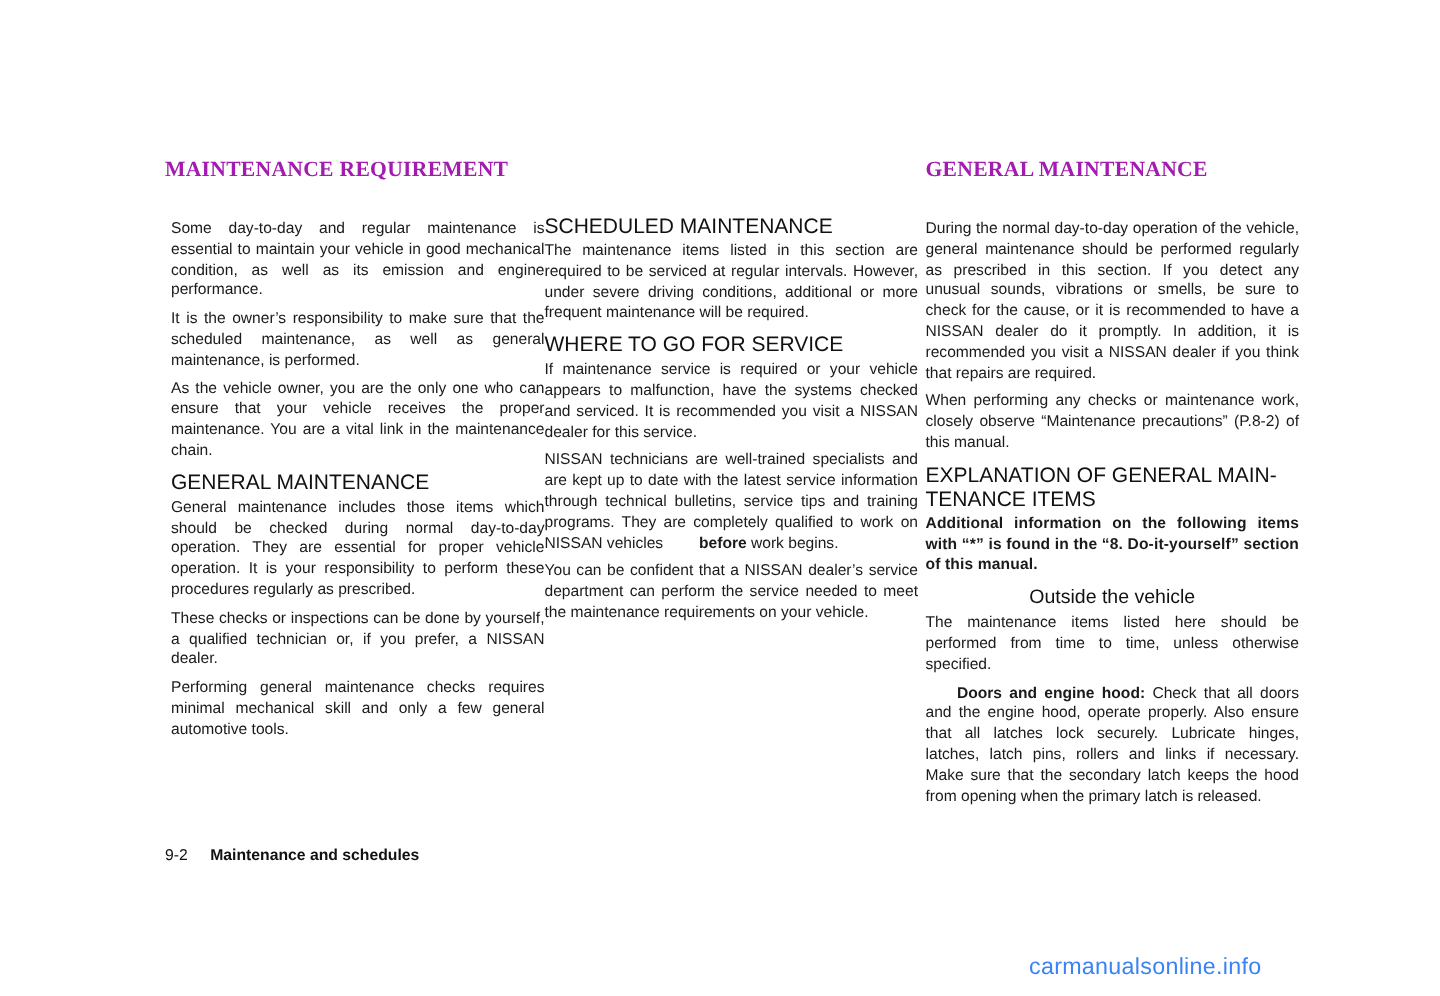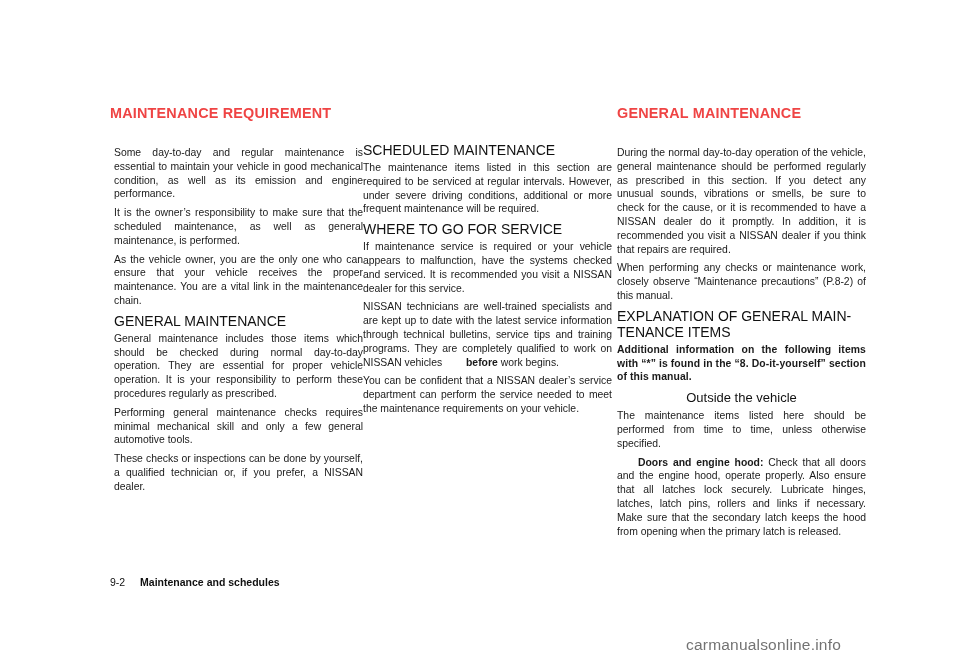--- a/index.html
+++ b/index.html
@@ -11,21 +11,22 @@
       line-height: 13.8px;
       text-align: justify;
       margin-bottom: 5px;
       hyphens: manual;
     }
     .main-title {
       position: absolute;
       font-size: 14.4px;
       font-weight: bold;
       letter-spacing: 0.2px;
-      color: #ef4444;
+      color: #a21caf;
+      font-family: Liberation Serif, serif;
     }
     .h2 {
       font-size: 14px;
       font-weight: normal;
       line-height: 16px;
       margin: 2px 0 3px 0;
       color: #111;
     }
     .h3 {
       font-size: 13px;
@@ -43,46 +44,45 @@
       margin-bottom: 6px;
       letter-spacing: 0.1px;
     }
     b { font-weight: bold; margin-left: 21px; }
     .footer {
       position: absolute;
       left: 110px;
       top: 564px;
       font-size: 10.5px;
       color: #111;
-      margin-top: 12px;
     }
     .footer .page-num { margin-right: 12px; }
     .footer .section-name { font-weight: bold; }
     .watermark {
       position: absolute;
       left: 686px;
       top: 636px;
       font-size: 15.5px;
-      color: #737373;
+      color: #3b82f6;
       letter-spacing: 0.2px;
     }
   </style>
 </head>
 <body>
 
 <h1 class="main-title" style="left:110px; top:105px;">MAINTENANCE REQUIREMENT</h1>
 
 <div class="col" style="left:114px; top:146px;">
   <p>Some day-to-day and regular maintenance is essential to maintain your vehicle in good mechanical condition, as well as its emission and engine performance.</p>
   <p>It is the owner’s responsibility to make sure that the scheduled maintenance, as well as general maintenance, is performed.</p>
   <p>As the vehicle owner, you are the only one who can ensure that your vehicle receives the proper maintenance. You are a vital link in the main­tenance chain.</p>
   <h2 class="h2">GENERAL MAINTENANCE</h2>
   <p>General maintenance includes those items which should be checked during normal day-to-day operation. They are essential for proper vehicle operation. It is your responsibility to perform these procedures regularly as pre­scribed.</p>
+  <p>These checks or inspections can be done by yourself, a qualified technician or, if you prefer, a NISSAN dealer.</p>
   <p>Performing general maintenance checks re­quires minimal mechanical skill and only a few general automotive tools.</p>
-  <p>These checks or inspections can be done by yourself, a qualified technician or, if you prefer, a NISSAN dealer.</p>
 </div>
 
 <div class="col" style="left:363px; top:140px;">
   <h2 class="h2">SCHEDULED MAINTENANCE</h2>
   <p>The maintenance items listed in this section are required to be serviced at regular intervals. However, under severe driving conditions, addi­tional or more frequent maintenance will be required.</p>
   <h2 class="h2">WHERE TO GO FOR SERVICE</h2>
   <p>If maintenance service is required or your vehicle appears to malfunction, have the systems checked and serviced. It is recommended you visit a NISSAN dealer for this service.</p>
   <div class="para">
     <span>NISSAN technicians are well-trained specialists and are kept up to date with the latest service information through technical bulletins, service tips and training programs. They are completely qualified to work on NISSAN vehicles </span><b>before</b><span> work begins.</span>
   </div>

